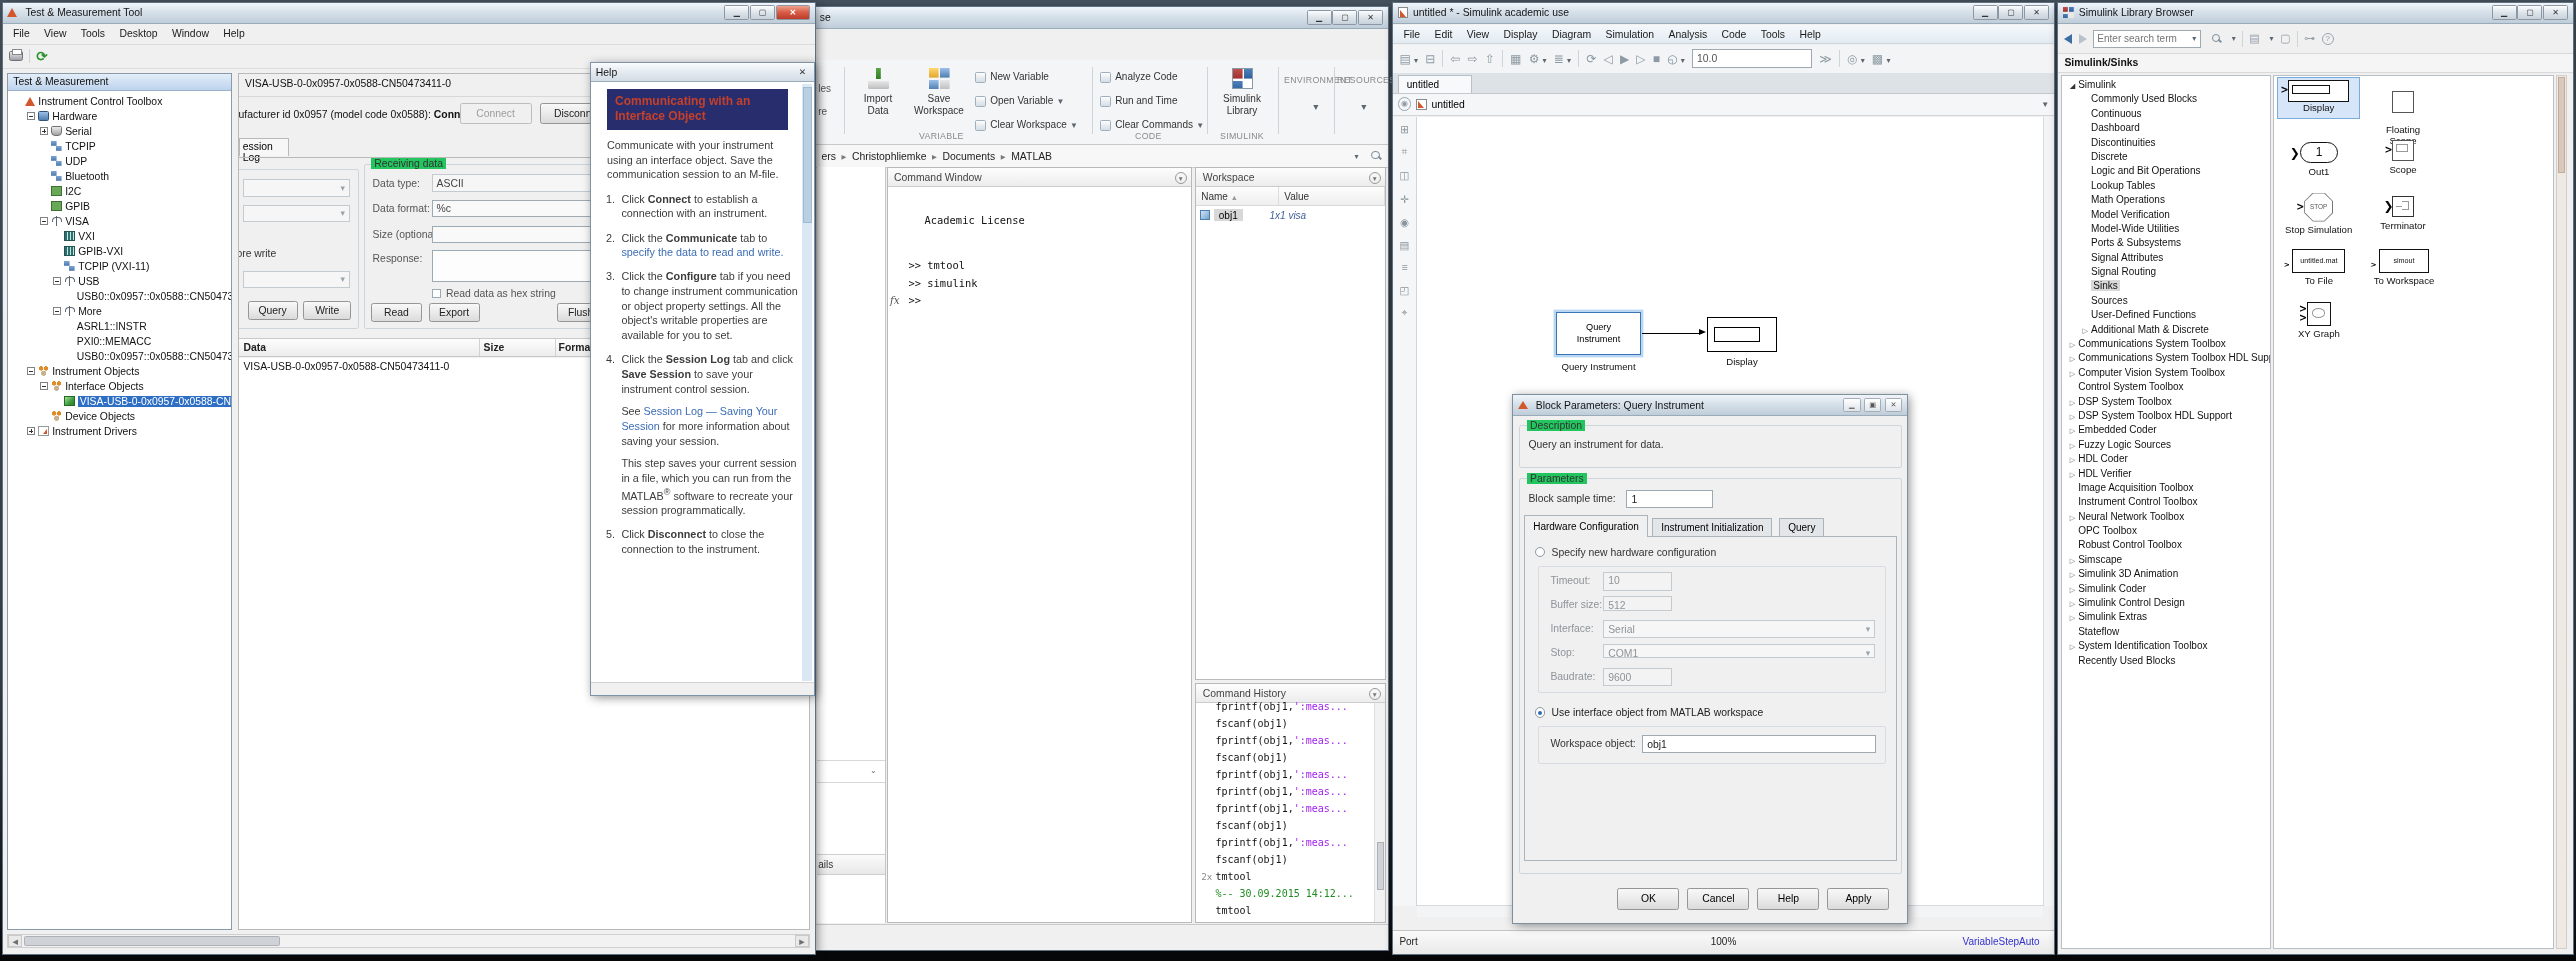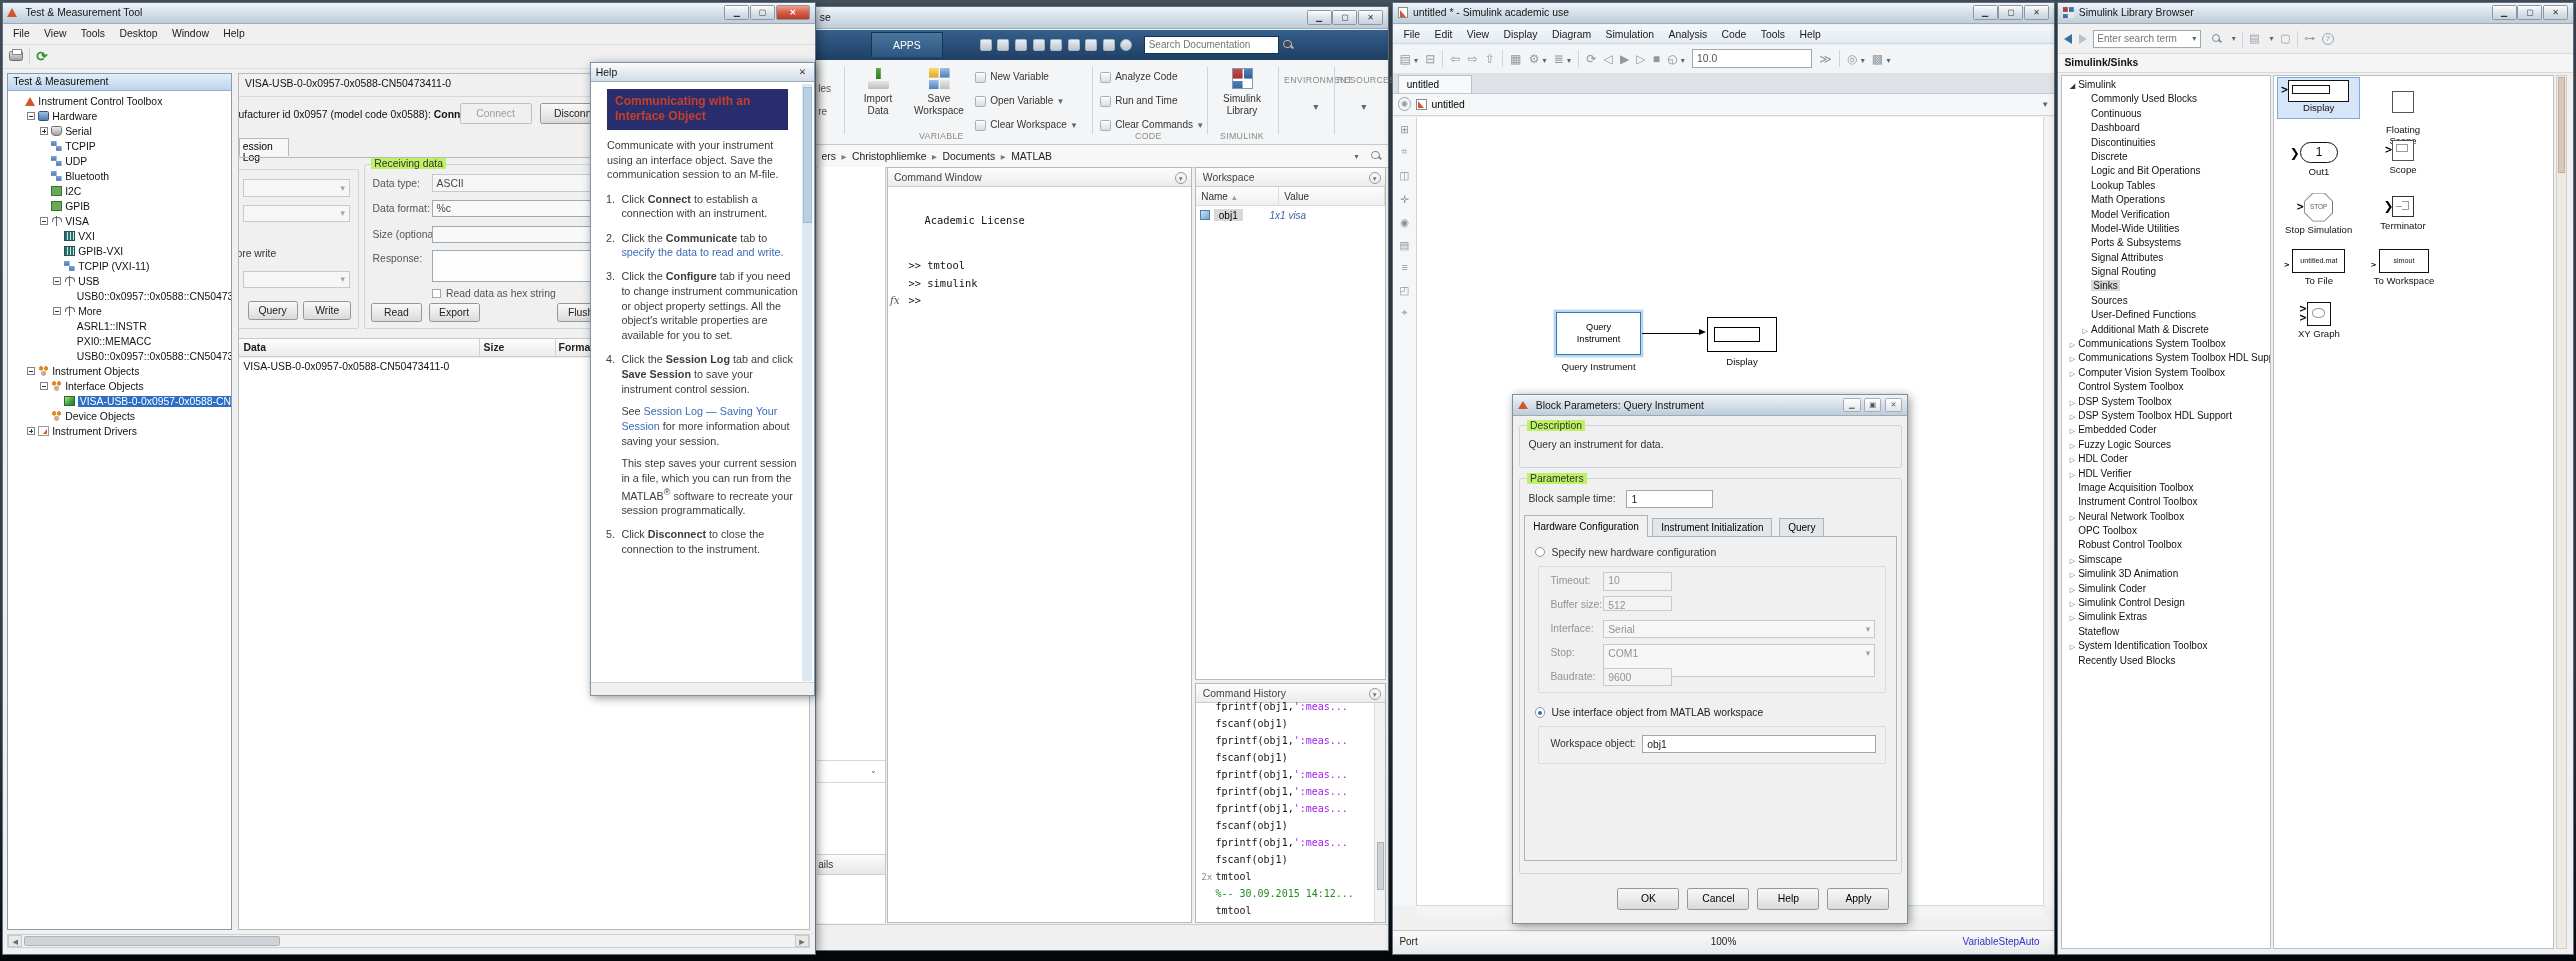--- a/index.html
+++ b/index.html
@@ -13,21 +13,21 @@
   .wbtns{margin-left:auto;display:flex;gap:0.8px;}
   .wbtn{width:25px;height:15px;border:0.8px solid #8b98a4;border-radius:1.6px;text-align:center;line-height:13.6px;font-size:8px;color:#333;
     background:linear-gradient(#fcfdfe,#dde4ea 50%,#c8d2db);}
   .wbtn.close{width:34px;background:linear-gradient(#f0a28e,#d96049 45%,#bd3a2a);color:#fff;font-weight:bold;}
   .menu{position:absolute;display:flex;padding:1.6px 3.2px;font-size:10.4px;color:#1a1a1a;}
   .menu .mi{padding:2.4px 7.2px;}
   .btn{display:inline-block;background:linear-gradient(#f8f8f8,#ececec 45%,#dadada);border:0.8px solid #969696;border-radius:2.4px;
     font-size:10.4px;color:#222;text-align:center;}
   .btn.dis{color:#9d9d9d;border-color:#bdbdbd;background:#f0f0f0;}
   .gbox{position:absolute;border:0.8px solid #cdd4da;border-radius:2.4px;}
-  .glab{position:absolute;background:#bef264;padding:0 3.2px;font-size:10.4px;color:#333;}
+  .glab{position:absolute;background:#22c55e;padding:0 3.2px;font-size:10.4px;color:#333;}
   .inp{position:absolute;background:#fff;border:0.8px solid #9daab4;font-size:10.4px;color:#222;padding:1.6px 4px;line-height:13.6px;}
   .inp.dis{background:#f3f3f3;border-color:#c3cbd1;color:#8e9499;}
   .dd{position:absolute;background:#f6f6f6;border:0.8px solid #c3cbd1;font-size:10.4px;color:#8e9499;padding:1.6px 4px;line-height:13.6px;}
   .dd::after{content:"▾";position:absolute;right:4px;top:1.6px;color:#9aa4ad;font-size:8.8px;}
   .chk{display:inline-block;width:9.6px;height:9.6px;border:0.8px solid #9daab4;background:#fff;vertical-align:-1.6px;margin-right:4.8px;}
   .radio{display:inline-block;width:10.4px;height:10.4px;border-radius:50%;border:0.8px solid #8d9aa5;background:#fdfdfd;vertical-align:-1.6px;margin-right:6.4px;}
   .radio.sel::after{content:"";display:block;width:4px;height:4px;margin:2.4px;border-radius:50%;background:#2d6bbd;}
   .sep{width:0.8px;background:#cfd4d8;height:70%;}
   
   .tm{left:1.6px;top:1.6px;width:814px;height:953px;z-index:30;}
@@ -359,38 +359,20 @@
 
 <section class="win ml">
   <div class="tbar">
     <span class="tt">se</span>
     <span class="wbtns">
       <span class="wbtn">▁</span>
       <span class="wbtn">▢</span>
       <span class="wbtn">✕</span>
     </span>
   </div>
-  <div class="ml-tabrow">
-    <span class="ml-apps">APPS</span>
-    <span class="qa">
-      <span class="qico"></span>
-      <span class="qico"></span>
-      <span class="qico"></span>
-      <span class="qico"></span>
-      <span class="qico"></span>
-      <span class="qico"></span>
-      <span class="qico"></span>
-      <span class="qico"></span>
-      <span class="qico" style="border-radius:50%;"></span>
-    </span>
-    <span class="ml-search">
-      <input placeholder="Search Documentation" style="">
-      <span class="ic-mag" style="filter:invert(1);"></span>
-    </span>
-  </div>
   <div class="ml-strip">
     <span class="flag" style="left:3.2px;top:22.4px;color:#555;">les</span>
     <span class="flag" style="left:3.2px;top:46px;color:#555;">re</span>
     <span class="sep" style="position:absolute;left:29px;top:6.4px;height:67px;"></span>
     <div class="ts-big" style="left:35px;white-space:pre-line;"><div class="bi bi-import"></div><span>Import
 Data</span></div>
     <div class="ts-big" style="left:96px;white-space:pre-line;"><div class="bi bi-save"></div><span>Save
 Workspace</span></div>
     <div class="ts-row" style="left:160px;top:8px;"><span class="ts-ico"></span><span>New Variable</span></div>
     <div class="ts-row" style="left:160px;top:32px;"><span class="ts-ico"></span><span>Open Variable</span><span class="dar">▼</span></div>
@@ -638,21 +620,21 @@
       <span class="radio"></span><span>Specify new hardware configuration</span>
     </div>
     <div class="gbox" style="left:13px;top:29px;width:348px;height:127px;border-color:#d5dbe0;">
       <div class="dlab dis" style="left:11.2px;top:8px;">Timeout:</div>
       <div class="inp dis" style="left:64px;top:4.8px;width:69px;height:19px;">10</div>
       <div class="dlab dis" style="left:11.2px;top:32px;">Buffer size:</div>
       <div class="inp dis" style="left:64px;top:29px;width:69px;height:15px;">512</div>
       <div class="dlab dis" style="left:11.2px;top:56px;">Interface:</div>
       <div class="dd" style="left:64px;top:53px;width:272px;height:17.6px;">Serial</div>
       <div class="dlab dis" style="left:11.2px;top:80px;">Stop:</div>
-      <div class="dd" style="left:64px;top:77px;width:272px;height:33px;">COM1</div>
+      <div class="dd" style="left:64px;top:77px;width:272px;height:14px;">COM1</div>
       <div class="dlab dis" style="left:11.2px;top:104px;">Baudrate:</div>
       <div class="inp dis" style="left:64px;top:101px;width:69px;height:17.6px;">9600</div>
     </div>
     <div style="position:absolute;left:9.6px;top:170px;font-size:10.4px;color:#222;">
       <span class="radio sel"></span><span>Use interface object from MATLAB workspace</span>
     </div>
     <div class="gbox" style="left:13px;top:189px;width:348px;height:38px;border-color:#d5dbe0;">
       <div class="dlab" style="left:11.2px;top:11.2px;">Workspace object:</div>
       <div class="inp" style="left:103px;top:8px;width:234px;height:17.6px;">obj1</div>
     </div>

